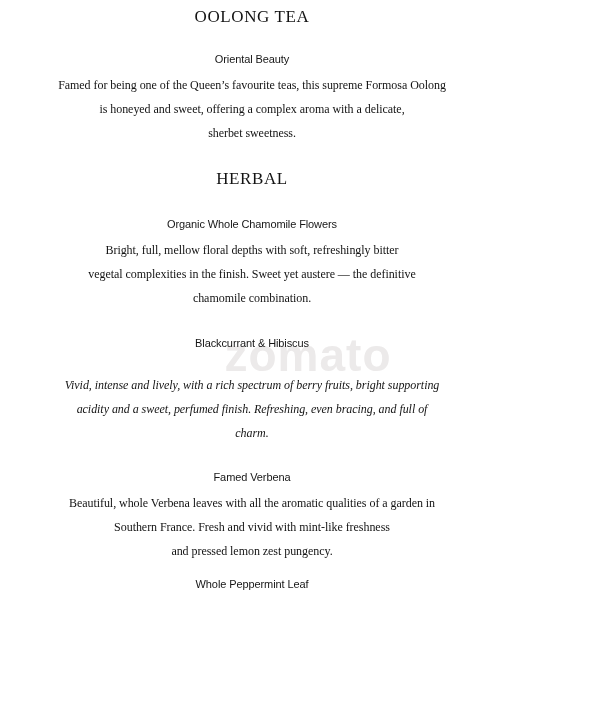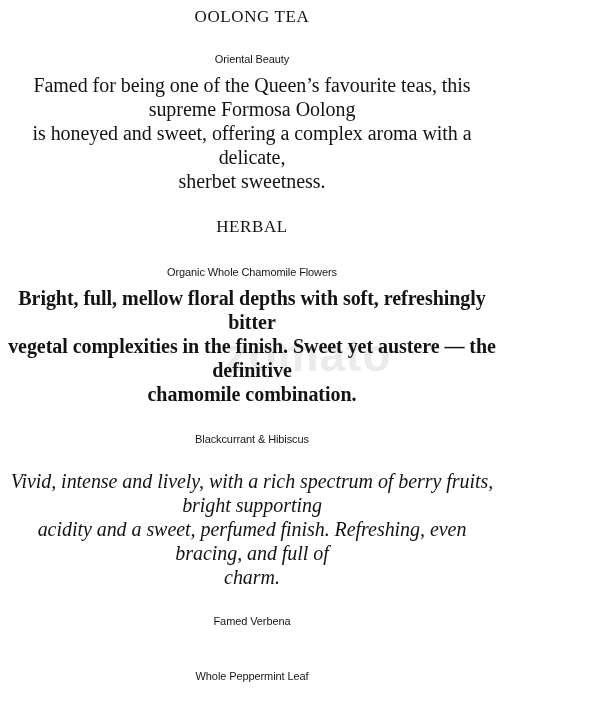--- a/index.html
+++ b/index.html
@@ -62,48 +62,48 @@
     font-family: "Liberation Sans", "DejaVu Sans", sans-serif;
     font-size: 11px;
     font-weight: 400;
     line-height: 1;
     color: #161616;
     letter-spacing: -0.1px;
   }
 
   .item-desc {
     font-family: "Liberation Serif", "DejaVu Serif", serif;
-    font-size: 20px;
+    font-size: 12px;
     font-weight: 400;
     line-height: 24px;
     color: #131313;
     white-space: pre-line;
     letter-spacing: -0.05px;
   }
 
   
   .sec-oolong        { margin-top: 8px; }
   .sec-herbal        { margin-top: 25px; }
 
   .item-oriental     { margin-top: 29px; }
   .item-oriental .item-desc     { margin-top: 8px; }
 
   .item-rosebuds     { margin-top: 32px; }
   .item-rosebuds .item-desc     { margin-top: 8px; }
 
   .item-chamomile    { margin-top: 28px; }
-  .item-chamomile .item-desc    { margin-top: 8px; font-weight: bold; }
+  .item-chamomile .item-desc    { margin-top: 8px; }
 
   .item-blackcurrant { margin-top: 28px; }
   .item-blackcurrant .item-desc { margin-top: 24px; font-style: italic; }
 
   .item-lemon        { margin-top: 27px; }
   .item-lemon .item-desc        { margin-top: 8px; }
 
-  .item-peppermint   { margin-top: 44px; }
+  .item-peppermint   { margin-top: 16px; }
 </style>
 </head>
 <body>
 
 <div id="watermark">zomato</div>
 
 <div id="menu">
 
   <h1 class="section-heading sec-oolong">OOLONG TEA</h1>
 
@@ -128,20 +128,23 @@
 
   <div class="item item-blackcurrant">
     <div class="item-name">Blackcurrant &amp; Hibiscus</div>
     <div class="item-desc">Vivid, intense and lively, with a rich spectrum of berry fruits, bright supporting
 acidity and a sweet, perfumed finish. Refreshing, even bracing, and full of
 charm.</div>
   </div>
 
   <div class="item item-lemon">
     <div class="item-name">Famed Verbena</div>
+    <div class="item-desc">Beautiful, whole Verbena leaves with all the aromatic qualities of a garden in
+Southern France. Fresh and vivid with mint-like freshness
+and pressed lemon zest pungency.</div>
   </div>
 
   <div class="item item-peppermint">
     <div class="item-name">Whole Peppermint Leaf</div>
 
   </div>
 
 </div>
 
 </body></html>

